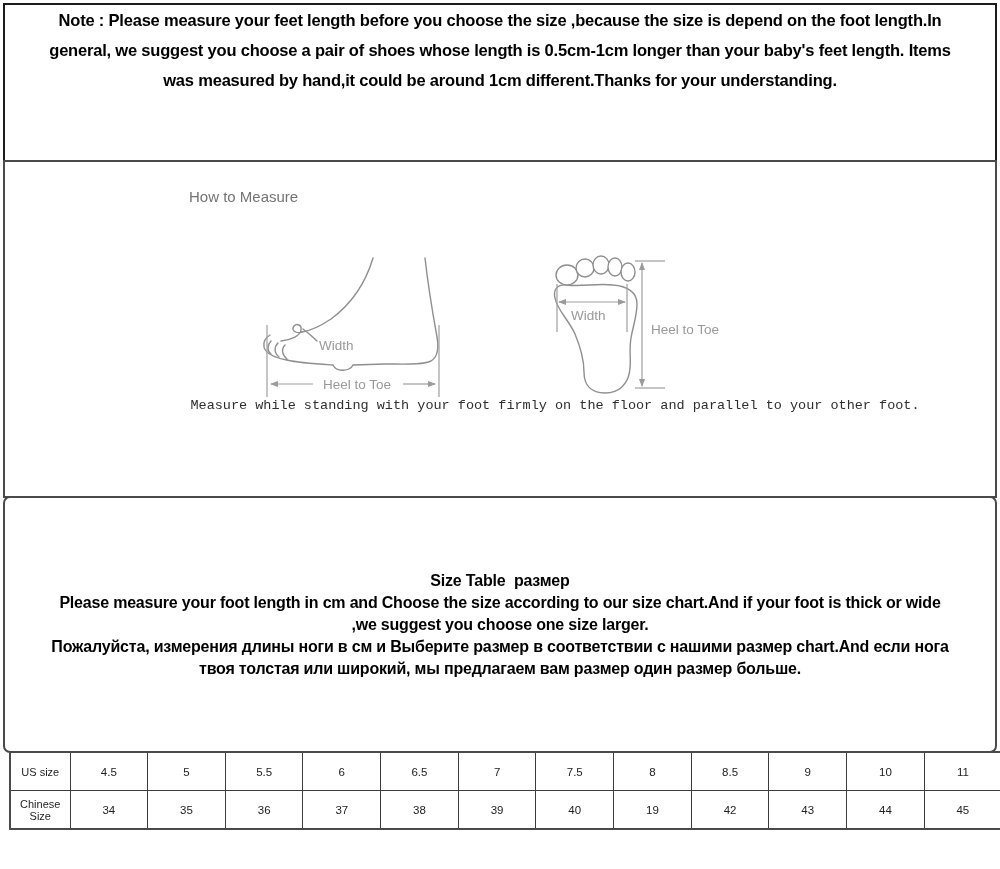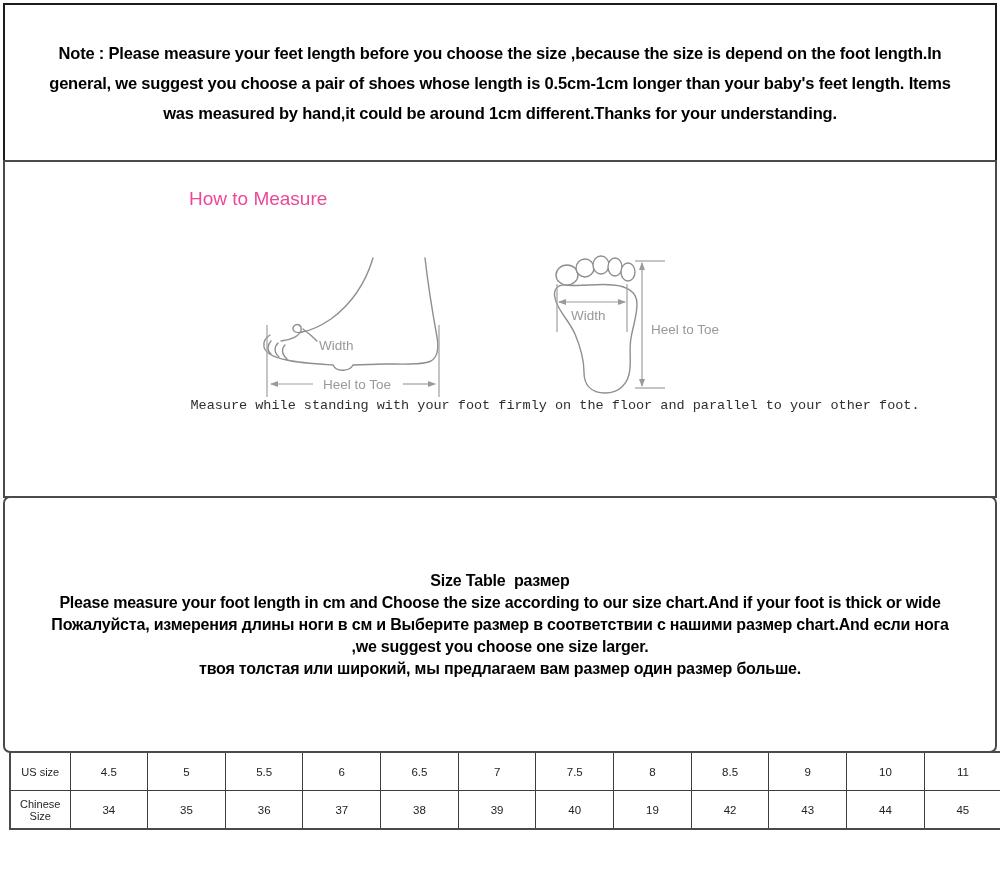--- a/index.html
+++ b/index.html
@@ -8,34 +8,34 @@
     font-family:"Liberation Sans", sans-serif; color:#000;
   }
   .page { position:absolute; inset:0; background:#fff; }
 
   
   .box {
     position:absolute; left:3px; width:994px; box-sizing:border-box;
     background:#fff; border:2px solid #4a4a4a;
   }
   .box-note  { top:3px;   height:159px; border-color:#1c1c1c;
-               display:flex; align-items:center; justify-content:center; }
+               display:flex; justify-content:center; }
   .box-measure { top:160px; height:338px; }
   .box-sizenote { top:496px; height:257px;
                display:flex; flex-direction:column; justify-content:center;
                align-items:center;border-radius:7px; }
 
   .note-text {
     text-align:center; font-weight:bold; font-size:16.5px; line-height:30px;
     letter-spacing:-0.2px; width:98%; color:#000;
   }
 
   .howto-title {
     position:absolute; left:184px; top:26px; margin:0;
-    font-size:19px; font-weight:400; color:#ec4899;
+    font-size:15px; font-weight:400; color:#737373;
   }
   .howto-subtitle {
     position:absolute; left:186px; top:56px; margin:0;
     font-size:13.5px; color:#555;
   }
   .svg-side { position:absolute; left:252px; top:95px; }
   .svg-sole { position:absolute; left:542px; top:92px; }
   .measure-caption {
     position:absolute; left:110px; right:0; top:236px; margin:0;
     text-align:center; font-size:13.5px; color:#2e2e2e;font-family:Liberation Mono, monospace;
@@ -129,22 +129,22 @@
       <text x="24" y="66" font-size="13.5" fill="#999">Width</text>
       <text x="104" y="80" font-size="13.5" fill="#999">Heel to Toe</text>
     </svg>
 
     <p class="measure-caption">Measure while standing with your foot firmly on the floor and parallel to your other foot.</p>
   </section>
 
   <section class="box box-sizenote">
     <div class="sizenote-line sizenote-title">Size Table  размер</div>
     <div class="sizenote-line">Please measure your foot length in cm and Choose the size according to our size chart.And if your foot is thick or wide</div>
+    <div class="sizenote-line">,we suggest you choose one size larger.</div>
     <div class="sizenote-line">Пожалуйста, измерения длины ноги в см и Выберите размер в соответствии с нашими размер chart.And если нога</div>
-    <div class="sizenote-line">,we suggest you choose one size larger.</div>
     <div class="sizenote-line">твоя толстая или широкий, мы предлагаем вам размер один размер больше.</div>
   </section>
 
   <table class="size-chart">
     <colgroup>
       <col class="label-col">
     </colgroup>
     <tbody id="size-table-body">
         <tr>
           <td class="row-label">US size</td>

